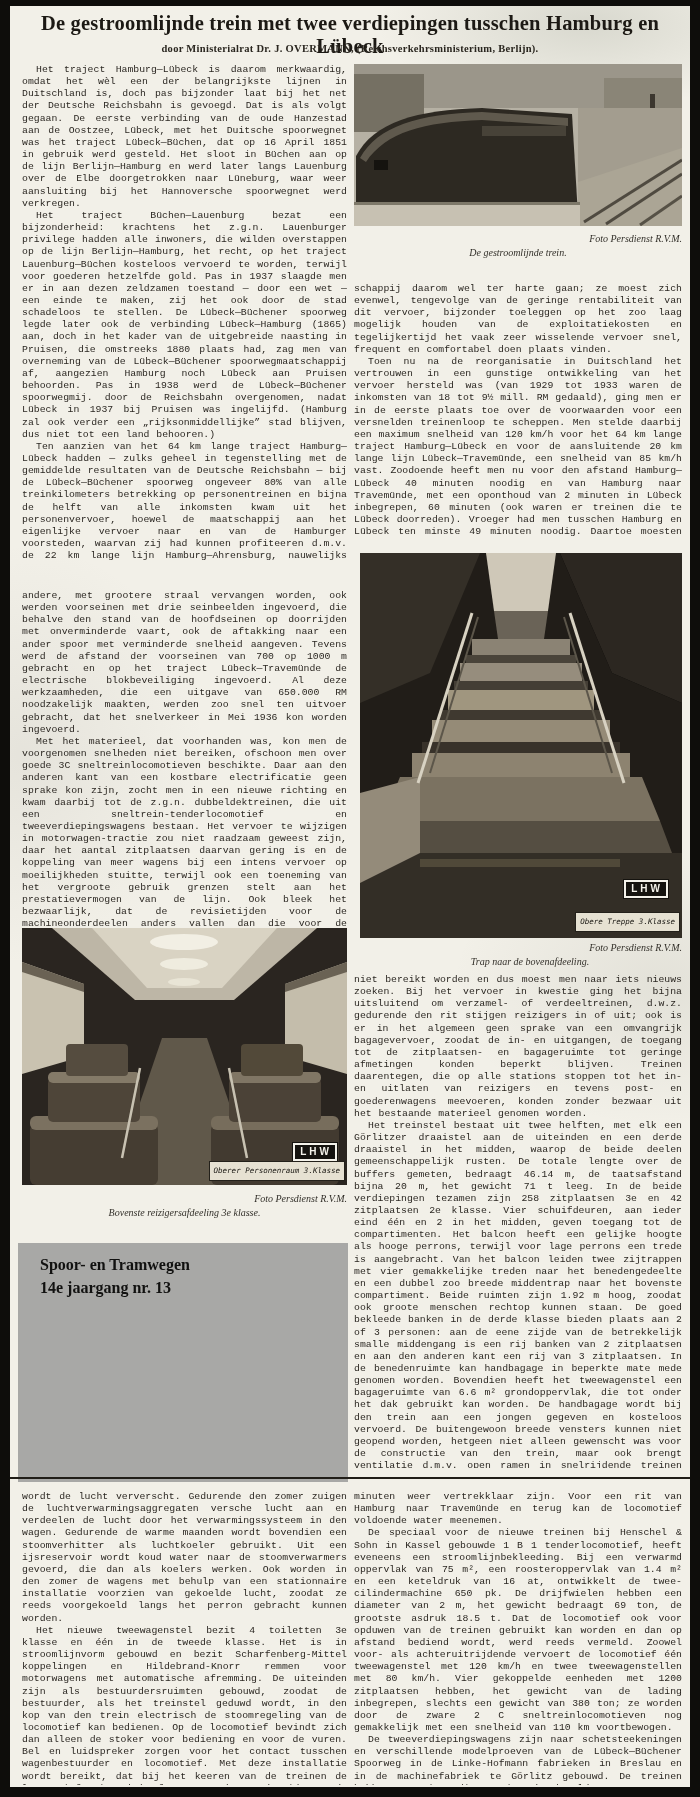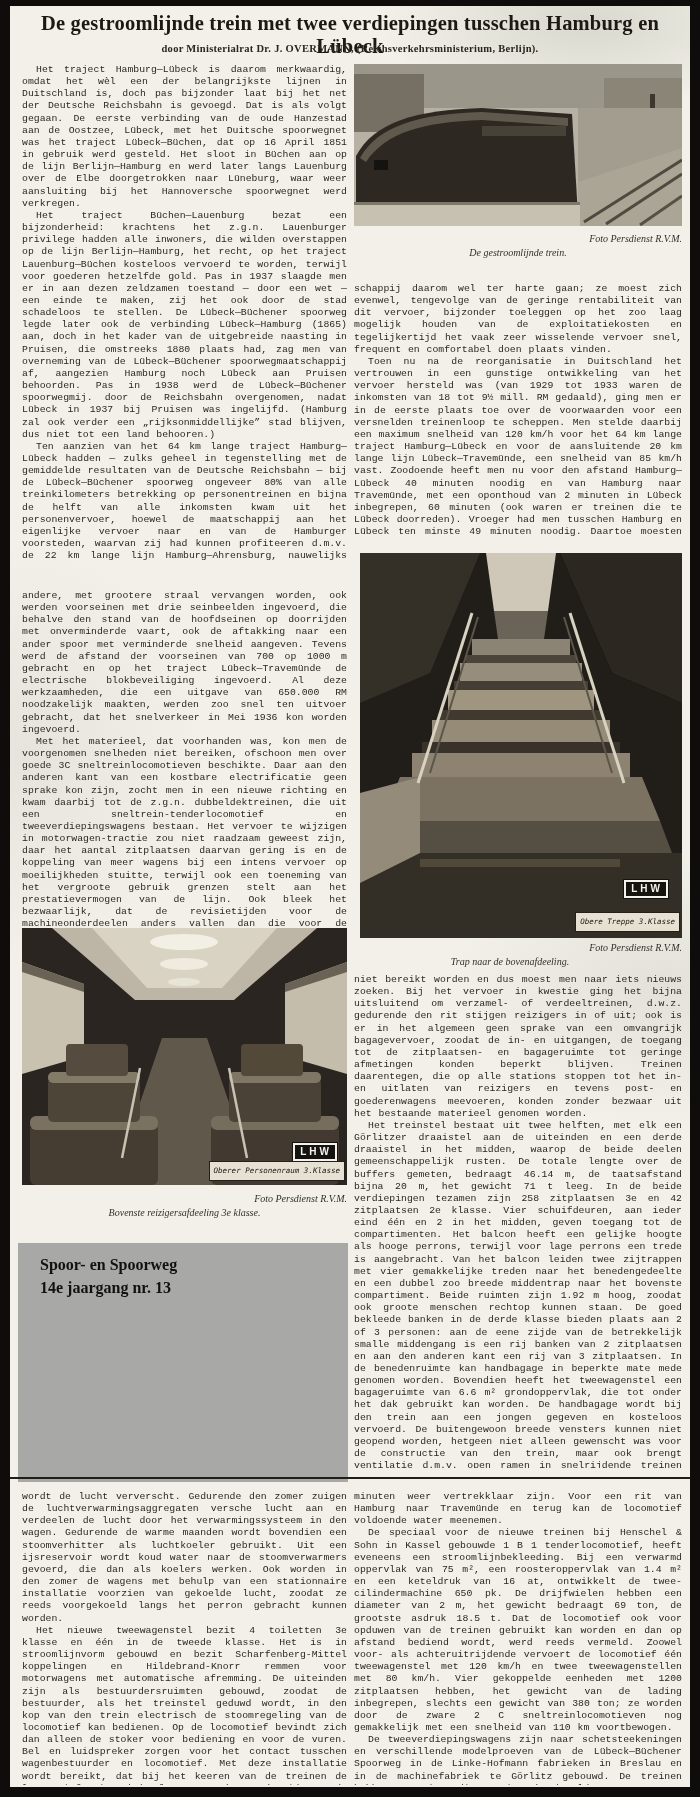--- a/index.html
+++ b/index.html
@@ -109,21 +109,21 @@
         <line x1="112" y1="60" x2="58" y2="230" stroke="#d8d2c2" stroke-width="3"></line>
         <line x1="210" y1="60" x2="264" y2="230" stroke="#d8d2c2" stroke-width="3"></line>
         <line x1="118" y1="64" x2="70" y2="220" stroke="#5c564a" stroke-width="2"></line>
         <line x1="204" y1="64" x2="252" y2="220" stroke="#5c564a" stroke-width="2"></line>
         <rect x="60" y="306" width="200" height="8" fill="#57503f" opacity=".8"></rect>
       </svg>
       <div class="lhw-badge" style="right:14px; bottom:40px;">LHW</div>
       <div class="plate" style="right:2px; bottom:6px;">Obere Treppe 3.Klasse</div>
     </div>
     <div class="abs credit" style="left:344px; top:936px; width:328px;">Foto Persdienst R.V.M.</div>
-    <div class="abs caption" style="left:336px; top:950px; width:328px;font-family:Liberation Serif, serif;">Trap naar de bovenafdeeling.</div>
+    <div class="abs caption" style="left:356px; top:950px; width:328px;font-family:Liberation Serif, serif;">Trap naar de bovenafdeeling.</div>
 
     <div class="abs col" style="left:344px; top:968px; width:328px; height:494px;">
       <p class="para cont">niet bereikt worden en dus moest men naar iets nieuws zoeken. Bij het vervoer in kwestie ging het bijna uitsluitend om verzamel- of verdeeltreinen, d.w.z. gedurende den rit stijgen reizigers in of uit; ook is er in het algemeen geen sprake van een omvangrijk bagagevervoer, zoodat de in- en uitgangen, de toegang tot de zitplaatsen- en bagageruimte tot geringe afmetingen konden beperkt blijven. Treinen daarentegen, die op alle stations stoppen tot het in- en uitlaten van reizigers en tevens post- en goederenwagens meevoeren, konden zonder bezwaar uit het bestaande materieel genomen worden.</p>
       <p class="para">Het treinstel bestaat uit twee helften, met elk een Görlitzer draaistel aan de uiteinden en een derde draaistel in het midden, waarop de beide deelen gemeenschappelijk rusten. De totale lengte over de buffers gemeten, bedraagt 46.14 m, de taatsafstand bijna 20 m, het gewicht 71 t leeg. In de beide verdiepingen tezamen zijn 258 zitplaatsen 3e en 42 zitplaatsen 2e klasse. Vier schuifdeuren, aan ieder eind één en 2 in het midden, geven toegang tot de compartimenten. Het balcon heeft een gelijke hoogte als hooge perrons, terwijl voor lage perrons een trede is aangebracht. Van het balcon leiden twee zijtrappen met vier gemakkelijke treden naar het benedengedeelte en een dubbel zoo breede middentrap naar het bovenste compartiment. Beide ruimten zijn 1.92 m hoog, zoodat ook groote menschen rechtop kunnen staan. De goed bekleede banken in de derde klasse bieden plaats aan 2 of 3 personen: aan de eene zijde van de betrekkelijk smalle middengang is een rij banken van 2 zitplaatsen en aan den anderen kant een rij van 3 zitplaatsen. In de benedenruimte kan handbagage in beperkte mate mede genomen worden. Bovendien heeft het tweewagenstel een bagageruimte van 6.6 m² grondoppervlak, die tot onder het dak gebruikt kan worden. De handbagage wordt bij den trein aan een jongen gegeven en kosteloos vervoerd. De buitengewoon breede vensters kunnen niet geopend worden, hetgeen niet alleen gewenscht was voor de constructie van den trein, maar ook brengt ventilatie d.m.v. open ramen in snelrijdende treinen allerlei ongerief mede. Daarom werd aan de ventilatie groote zorg besteed. Deze werd met de verwarmingsinstallatie zoodanig gekoppeld, dat electrisch aangedreven ventilatoren lucht over stoomverwarmers en door kanalen en buizen naar de compartimenten voeren. Ongeveer twaalf maal in één uur</p>
     </div>
 
     <div class="abs photo" style="left:12px; top:922px; width:325px; height:257px;">
       <svg width="325" height="257" viewBox="0 0 325 257">
         <rect width="325" height="257" fill="#2a2520"></rect>
         <polygon points="30,0 295,0 212,72 113,72" fill="#bdb6a6"></polygon>
@@ -149,21 +149,21 @@
         <line x1="118" y1="140" x2="100" y2="230" stroke="#c8c2b2" stroke-width="2.5"></line>
         <line x1="207" y1="140" x2="225" y2="230" stroke="#c8c2b2" stroke-width="2.5"></line>
       </svg>
       <div class="lhw-badge" style="right:10px; bottom:24px;">LHW</div>
       <div class="plate" style="right:2px; bottom:4px;">Oberer Personenraum 3.Klasse</div>
     </div>
     <div class="abs credit" style="left:12px; top:1187px; width:325px;">Foto Persdienst R.V.M.</div>
     <div class="abs caption" style="left:12px; top:1201px; width:325px;">Bovenste reizigersafdeeling 3e klasse.</div>
 
     <div class="abs stamp stamp-pad" style="left:8px; top:1237px; width:330px; height:228px;">
-      <div class="stamp-line">Spoor- en Spoorweg</div>
+      <div class="stamp-line">Spoor- en Tramwegen</div>
       <div class="stamp-line">14e jaargang nr. 13</div>
     </div>
 
     <div class="abs rule" style="left:0px; top:1471px; width:680px; height:2px;"></div>
 
     <div class="abs col" style="left:12px; top:1485px; width:325px; height:294px;">
       <p class="para cont">wordt de lucht ververscht. Gedurende den zomer zuigen de luchtverwarmingsaggregaten versche lucht aan en verdeelen de lucht door het verwarmingssysteem in den wagen. Gedurende de warme maanden wordt bovendien een stoomverhitter als luchtkoeler gebruikt. Uit een ijsreservoir wordt koud water naar de stoomverwarmers gevoerd, die dan als koelers werken. Ook worden in den zomer de wagens met behulp van een stationnaire installatie voorzien van gekoelde lucht, zoodat ze reeds voorgekoeld langs het perron gebracht kunnen worden.</p>
       <p class="para">Het nieuwe tweewagenstel bezit 4 toiletten 3e klasse en één in de tweede klasse. Het is in stroomlijnvorm gebouwd en bezit Scharfenberg-Mittel koppelingen en Hildebrand-Knorr remmen voor motorwagens met automatische afremming. De uiteinden zijn als bestuurdersruimten gebouwd, zoodat de bestuurder, als het treinstel geduwd wordt, in den kop van den trein electrisch de stoomregeling van de locomotief kan bedienen. Op de locomotief bevindt zich dan alleen de stoker voor bediening en voor de vuren. Bel en luidspreker zorgen voor het contact tusschen wagenbestuurder en locomotief. Met deze installatie wordt bereikt, dat bij het keeren van de treinen de locomotief niet behoeft te worden gedraaid en de treinen dus, evenals zulks bij motorwagens het geval is, na enkele</p>
     </div>
 

